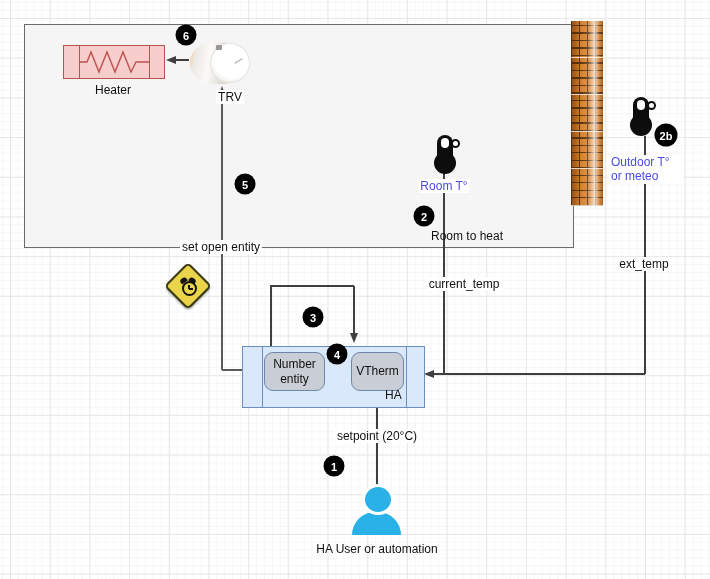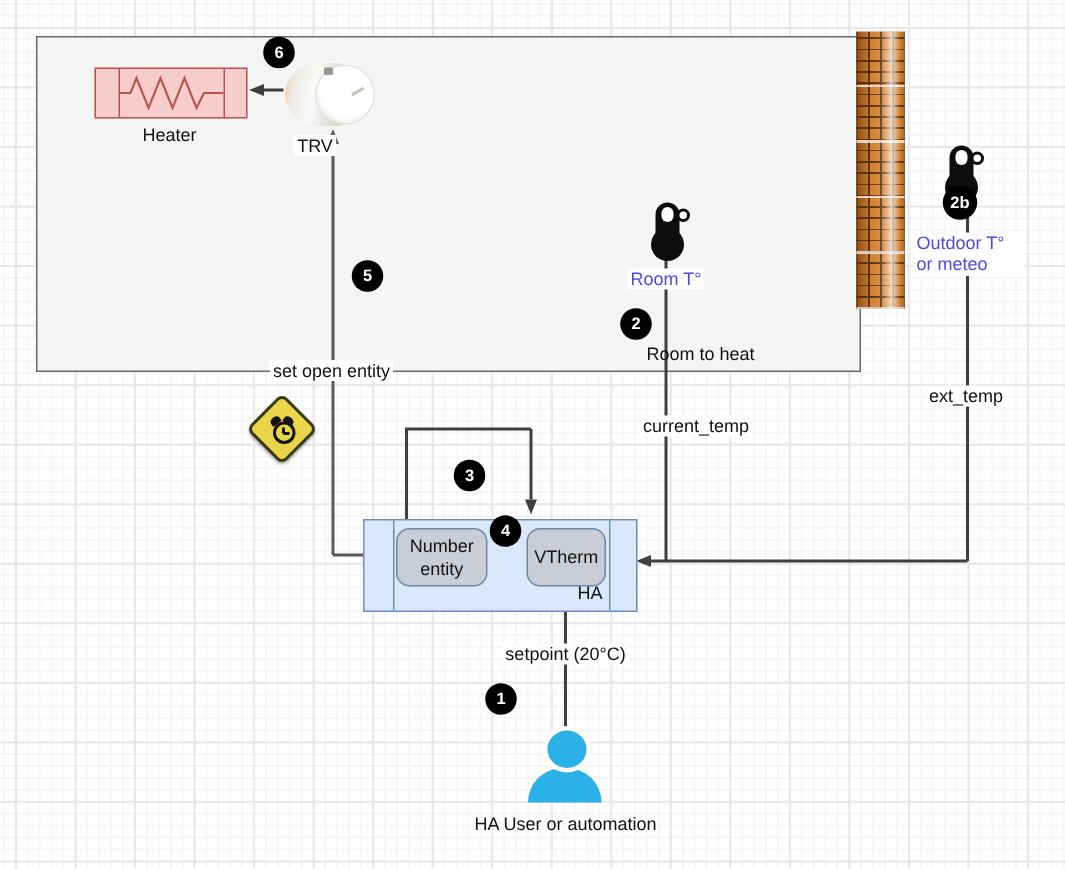--- a/index.html
+++ b/index.html
@@ -121,21 +121,21 @@
       <polyline points="0,16 8,16 12,6 20,26 28,6 36,26 44,6 52,26 57,16 70,16" fill="none" stroke="#b85450" stroke-width="1.4"></polyline>
     </svg>
   </div>
   <div class="lbl cx" style="left:113px;top:83px;">Heater</div>
 
   <div class="abs trv" style="left:189px;top:40px;width:62px;height:46px;">
     <div class="trv-body"></div>
     <div class="trv-face"></div>
     <div class="trv-btn"></div>
   </div>
-  <div class="lbl cx bg" style="left:210px;top:90px;">TRV</div>
+  <div class="lbl cx bg" style="left:230px;top:90px;">TRV</div>
 
   <div class="thermo" style="left:434px;top:135px;">
     <div class="t-stem"></div>
     <div class="t-bulb"></div>
     <div class="t-deg"></div>
   </div>
   <div class="lbl cx bg blue" style="left:444px;top:179px;">Room T°</div>
 
   <div class="thermo" style="left:630px;top:97px;">
     <div class="t-stem"></div>
@@ -167,19 +167,19 @@
   <div class="lbl cx" style="left:377px;top:542px;">HA User or automation</div>
 
   <div class="lbl cx bg" style="left:221px;top:240px;">set open entity</div>
   <div class="lbl cx bg" style="left:464px;top:277px;">current_temp</div>
   <div class="lbl cx bg" style="left:644px;top:257px;">ext_temp</div>
   <div class="lbl cx bg" style="left:377px;top:429px;">setpoint (20°C)</div>
   <div class="lbl" style="left:431px;top:229px;width:140px;text-align:left;">Room to heat</div>
 
   <div class="badge" style="left:334px;top:466px;">1</div>
   <div class="badge" style="left:424px;top:216px;">2</div>
-  <div class="badge wide" style="left:640px;top:135px;">2b</div>
+  <div class="badge wide" style="left:666px;top:135px;">2b</div>
   <div class="badge" style="left:313px;top:317px;">3</div>
   <div class="badge" style="left:337px;top:354px;">4</div>
   <div class="badge" style="left:245px;top:184px;">5</div>
   <div class="badge" style="left:186px;top:35px;">6</div>
 
 </div>
 
 </body></html>

